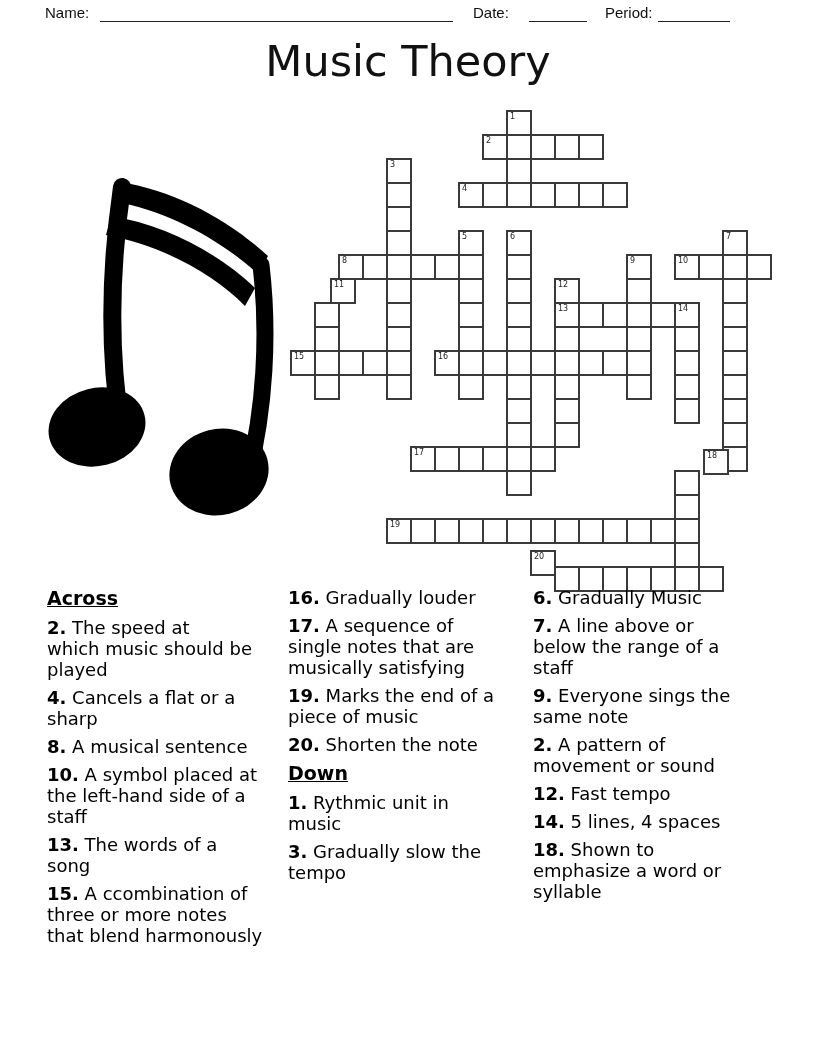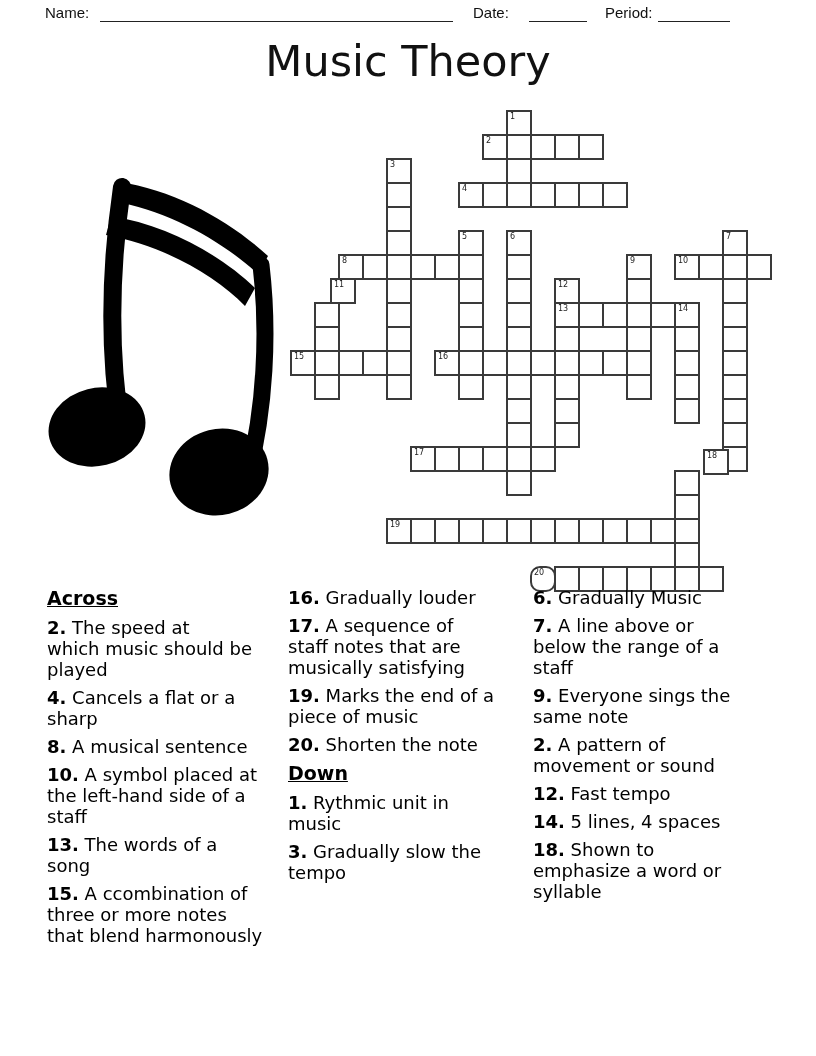--- a/index.html
+++ b/index.html
@@ -202,21 +202,21 @@
       <div class="cell" style="left: 144px; top: 408px;"></div>
       <div class="cell" style="left: 168px; top: 408px;"></div>
       <div class="cell" style="left: 192px; top: 408px;"></div>
       <div class="cell" style="left: 216px; top: 408px;"></div>
       <div class="cell" style="left: 240px; top: 408px;"></div>
       <div class="cell" style="left: 264px; top: 408px;"></div>
       <div class="cell" style="left: 288px; top: 408px;"></div>
       <div class="cell" style="left: 312px; top: 408px;"></div>
       <div class="cell" style="left: 336px; top: 408px;"></div>
       <div class="cell" style="left: 360px; top: 408px;"></div>
-      <div class="cell" style="left: 240px; top: 456px; border-radius: 10px;">
+      <div class="cell" style="left: 240px; top: 440px;">
         <span class="cnum">20</span>
       </div>
       <div class="cell" style="left: 264px; top: 456px;"></div>
       <div class="cell" style="left: 288px; top: 456px;"></div>
       <div class="cell" style="left: 312px; top: 456px;"></div>
       <div class="cell" style="left: 336px; top: 456px;"></div>
       <div class="cell" style="left: 360px; top: 456px;"></div>
       <div class="cell" style="left: 408px; top: 456px;"></div>
     </div>
 
@@ -233,21 +233,21 @@
 staff</span></div>
       <div class="clue"><b>13.</b><span class="ctext"> The words of a
 song</span></div>
       <div class="clue"><b>15.</b><span class="ctext"> A ccombination of
 three or more notes
 that blend harmonously</span></div>
     </div>
   <div class="cluecol" id="col1" style="left:288px;width:235px">
       <div class="clue"><b>16.</b><span class="ctext"> Gradually louder</span></div>
       <div class="clue"><b>17.</b><span class="ctext"> A sequence of
-staff notes that are
+single notes that are
 musically satisfying</span></div>
       <div class="clue"><b>19.</b><span class="ctext"> Marks the end of a
 piece of music</span></div>
       <div class="clue"><b>20.</b><span class="ctext"> Shorten the note</span></div>
       <div class="clue-heading">Down</div>
       <div class="clue"><b>1.</b><span class="ctext"> Rythmic unit in
 music</span></div>
       <div class="clue"><b>3.</b><span class="ctext"> Gradually slow the
 tempo</span></div>
     </div>

